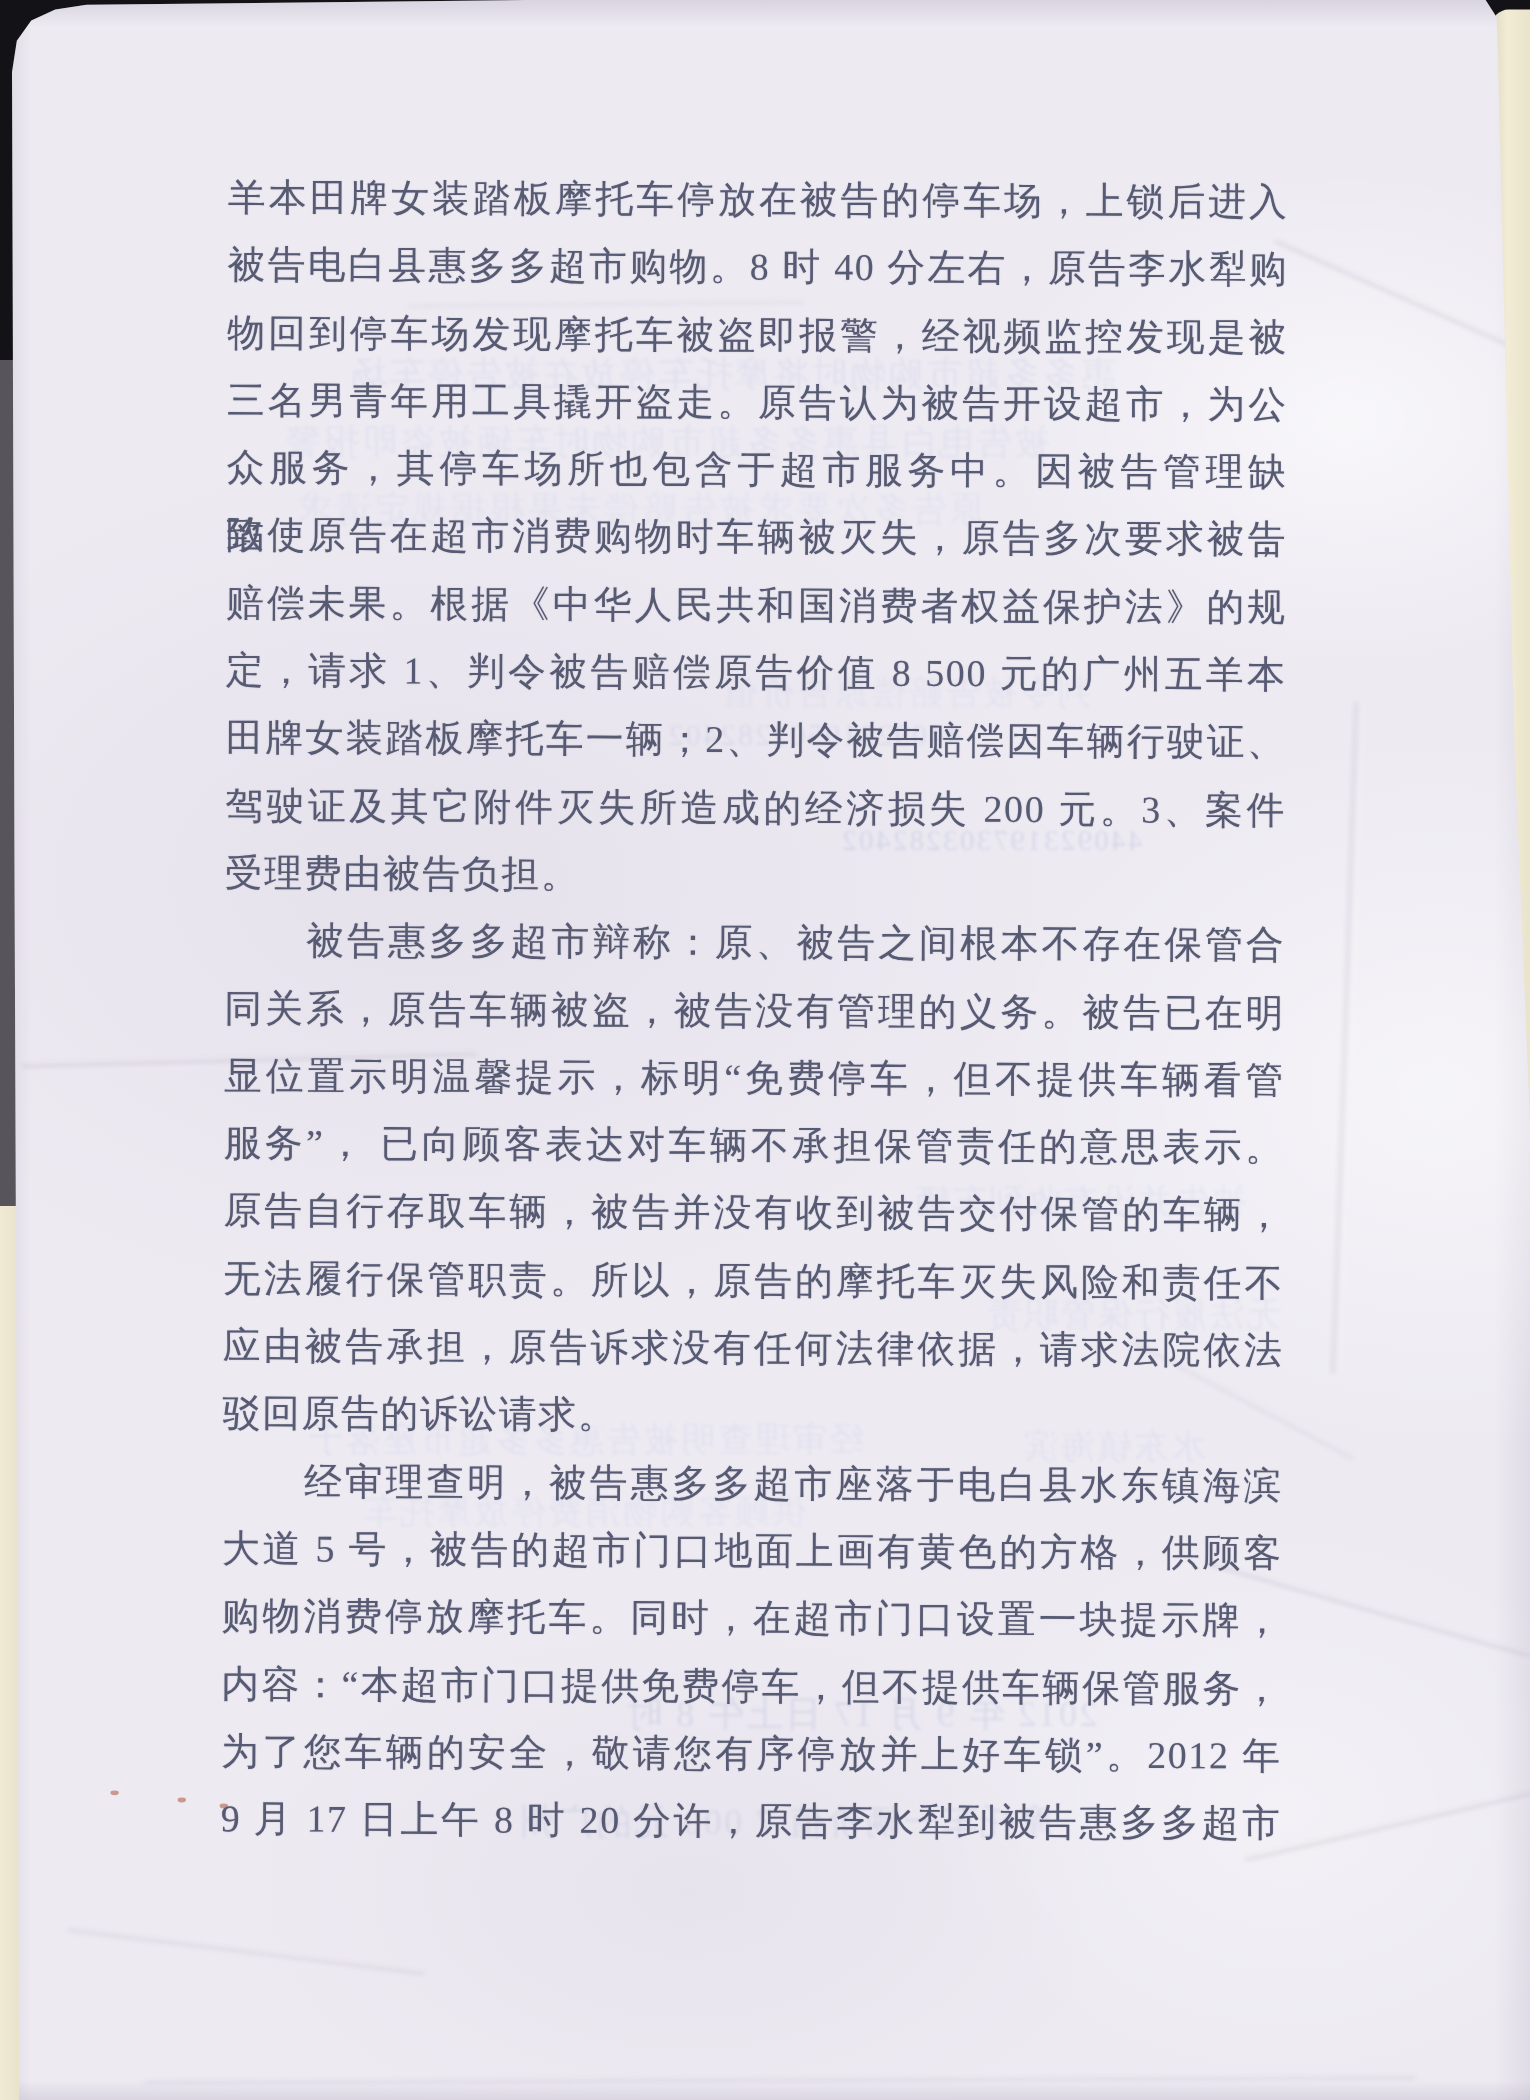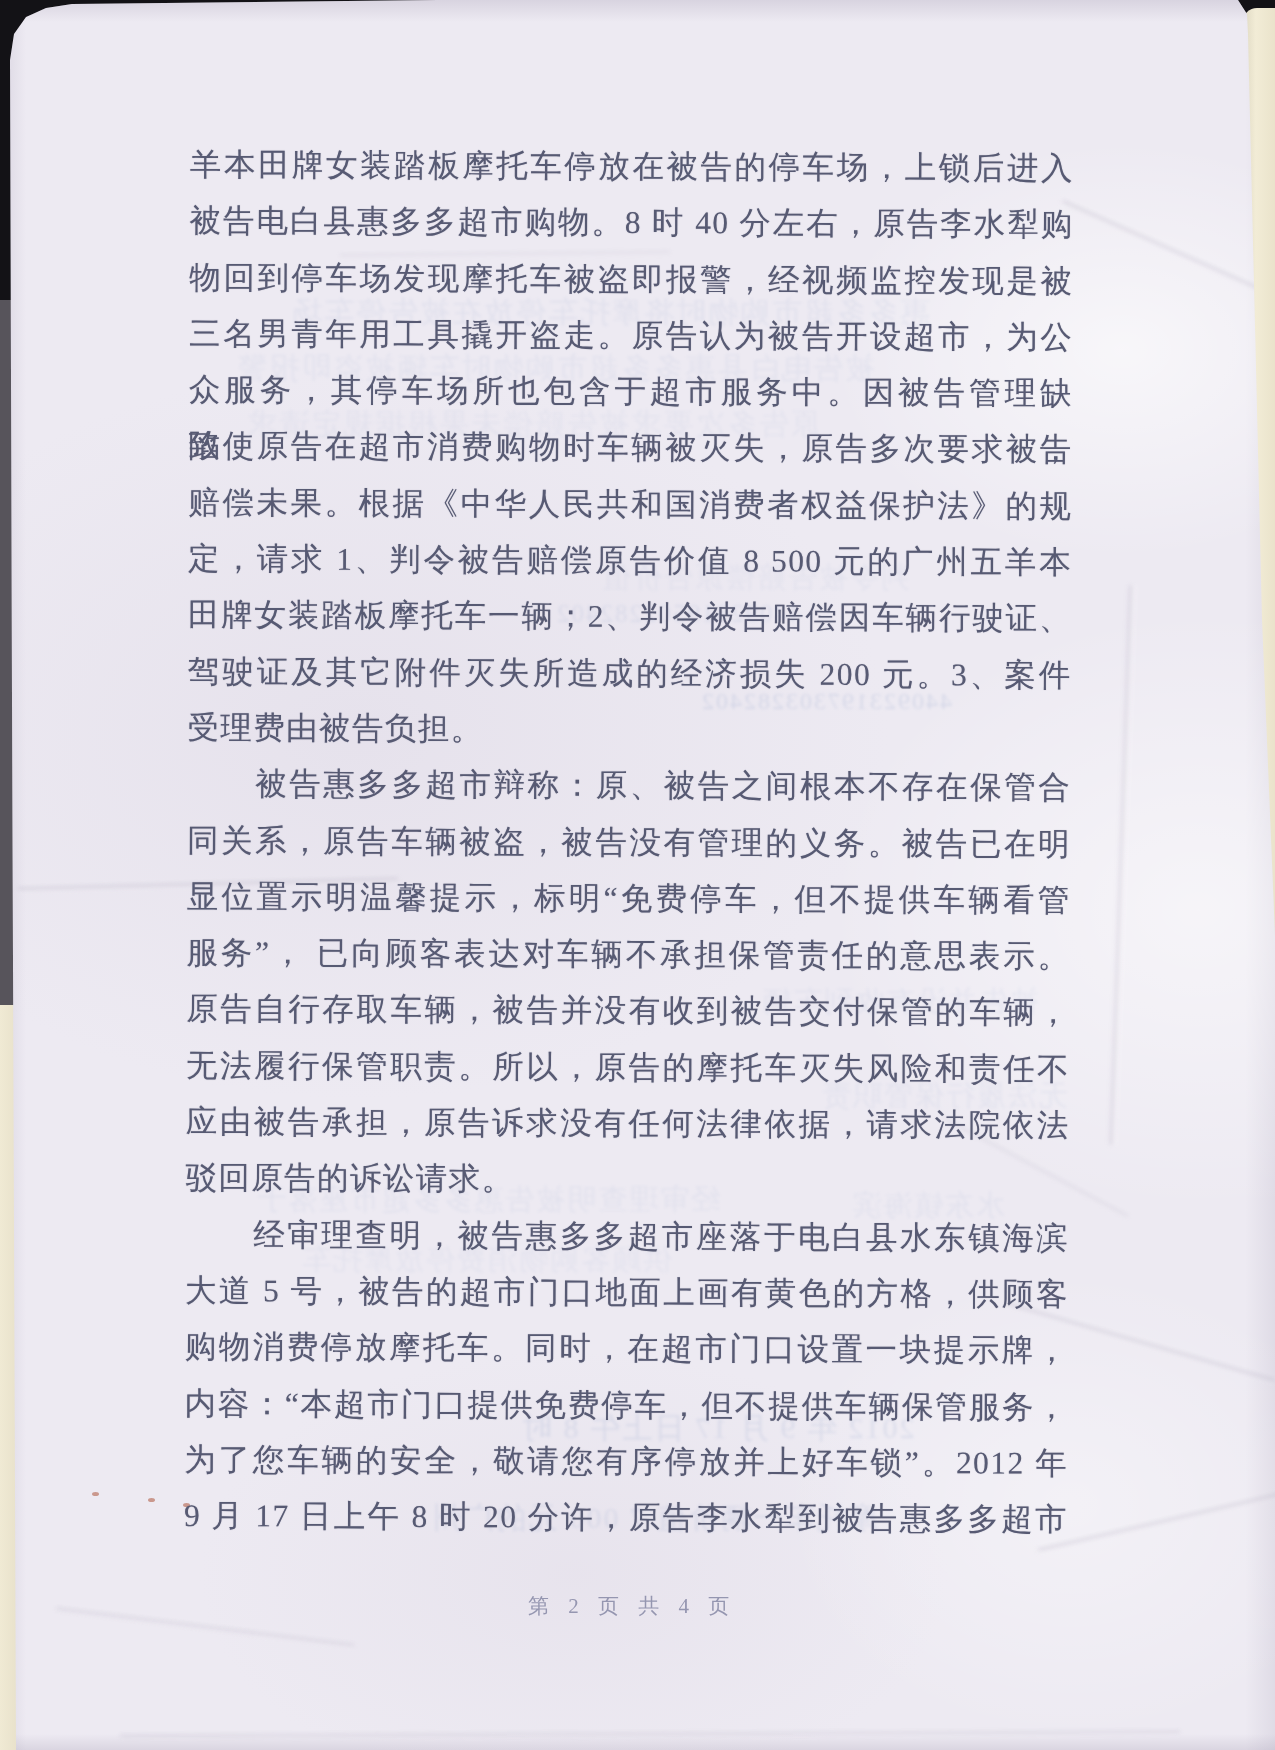--- a/index.html
+++ b/index.html
@@ -134,17 +134,14 @@
       <div class="line fill">应由被告承担，原告诉求没有任何法律依据，请求法院依法</div>
       <div class="line">驳回原告的诉讼请求。</div>
       <div class="line fill">　　经审理查明，被告惠多多超市座落于电白县水东镇海滨</div>
       <div class="line fill">大道 5 号，被告的超市门口地面上画有黄色的方格，供顾客</div>
       <div class="line fill">购物消费停放摩托车。同时，在超市门口设置一块提示牌，</div>
       <div class="line fill">内容：“本超市门口提供免费停车，但不提供车辆保管服务，</div>
       <div class="line fill">为了您车辆的安全，敬请您有序停放并上好车锁”。2012 年</div>
       <div class="line fill">9 月 17 日上午 8 时 20 分许，原告李水犁到被告惠多多超市</div>
     </div>
 
-  <div class="footer">
-    <span>第 2 页 共 4 页</span>
-  </div>
 
 </div>
 
 </body></html>

